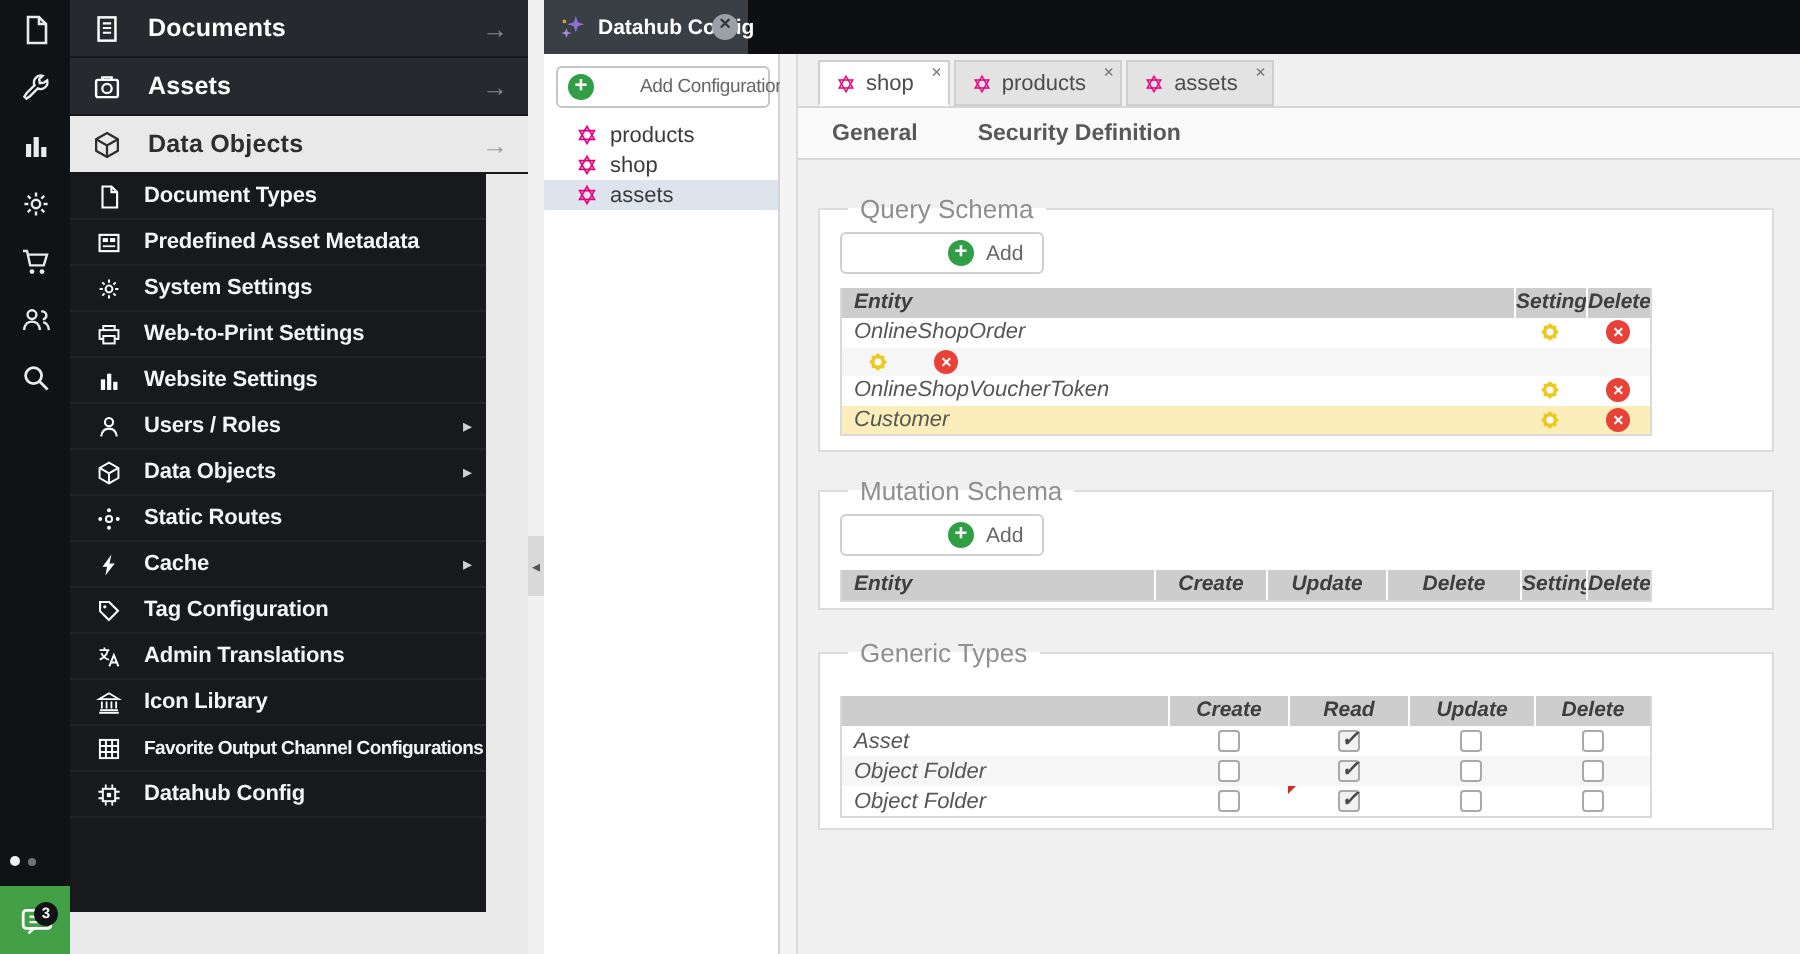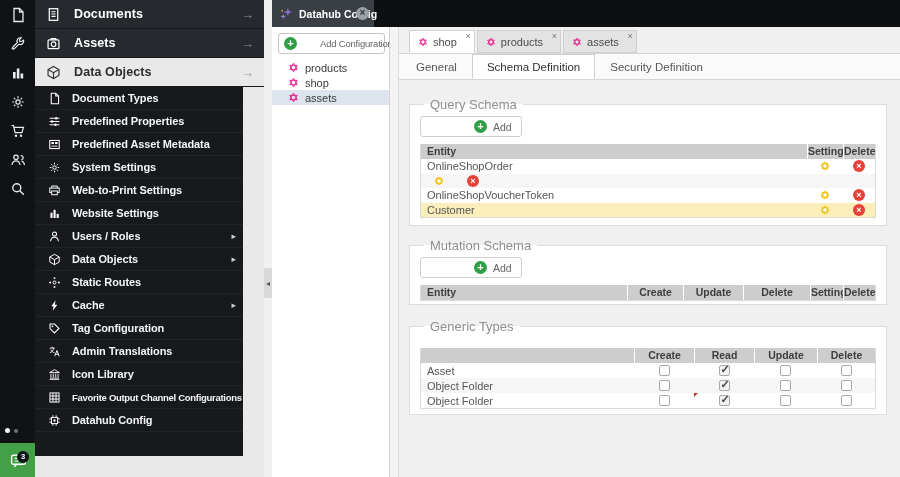--- a/index.html
+++ b/index.html
@@ -81,36 +81,36 @@
   .tabrow1{ position:absolute; left:0; top:3px; right:0; height:24px; border-bottom:1px solid #d6d6d6; padding-left:10px; display:flex; }
   .ctab{ position:relative; height:23px; margin-right:2px; border:1px solid #cfcfcf; background:#e3e3e3;
          display:flex; align-items:center; padding:0 17px 0 8px; cursor:pointer; }
   .ctab svg{ width:10px; height:10px; margin-right:5px; color:#e6007e; flex:none; }
   .ctab-label{ font-size:11px; color:#4c4c4c; }
   .ctab-close{ position:absolute; top:0px; right:3px; font-size:9px; color:#777; cursor:pointer; }
   .ctab-close::before{ content:"\D7"; }
   .ctab.active{ background:#fff; border-bottom-color:#fff; margin-bottom:-1px; z-index:2; }
 
   .tabrow2{ position:absolute; left:0; top:27px; right:0; height:26px; background:#fafafa; border-bottom:1px solid #d6d6d6; padding-left:2px; display:flex; }
-  .stab{ height:25px; display:flex; align-items:center; padding:0 14px; font-size:11.5px; color:#585858; cursor:pointer; border:1px solid transparent; }
+  .stab{ height:25px; display:flex; align-items:center; padding:0 14px; font-size:11.5px; color:#585858; cursor:pointer; border:1px solid transparent;font-weight:bold; }
   .stab.active{ background:#fff; border:1px solid #d0d0d0; border-bottom-color:#fff; margin-bottom:-1px; color:#333; z-index:2; }
 
   .content{ position:absolute; left:0; top:53px; right:0; bottom:0; background:#f0f0f0; }
   fieldset{ position:absolute; border:1px solid #dcdcdc; background:#fff; padding:1px 10px 8px; }
   legend{ color:#8f8f8f; font-size:13px; padding:0 6px; margin-left:4px; }
   .fs-query{ left:10px; top:17px; width:478px; height:129px; }
   .fs-mutation{ left:10px; top:158px; width:478px; height:67px; }
   .fs-generic{ left:10px; top:239px; width:478px; height:96px; }
 
   .addbtn{ display:inline-flex; align-items:center; height:21px; background:#fff; border:1px solid #cfcfcf; border-radius:3px;
            padding-right:9px; margin:3px 0 7px; cursor:pointer;padding-left:47px; }
   .addbtn .pluscircle{ margin:0 6px 0 6px; }
   .addbtn-label{ font-size:10.5px; color:#666; }
 
-  .grid{ width:456px; border:1px solid #d9d9d9; border-top:none; background:#14b8a6; }
+  .grid{ width:406px; border:1px solid #d9d9d9; border-top:none; background:#14b8a6;font-style:italic; }
   .g-head{ display:flex; background:#cdcdcd; height:15px; align-items:center; }
   .gh{ font-size:10.5px; font-weight:bold; color:#3e3e3e; text-align:center; height:15px; line-height:15px; white-space:nowrap; overflow:hidden; }
   .gh.first{ flex:1; text-align:left; padding-left:6px; }
   .gh.sep{ border-left:1px solid #fff; }
   .g-row{ display:flex; height:14.5px; align-items:center; background:#fff; cursor:pointer; }
   .g-row.alt{ background:#f6f6f6; }
   .g-row.hl{ background:#fceebb; }
   .gc{ font-size:11px; color:#565656; height:100%; display:flex; align-items:center; position:relative; }
   .gc.first{ flex:1; padding-left:6px; }
   .gc.center{ justify-content:center; }
@@ -338,26 +338,20 @@
 
   <div class="submenu">
     <div class="m-item">
         <svg class="ic">
           <use href="#s-file"></use>
         </svg>
         <span class="m-label">Document Types</span>
       </div>
     <div class="m-item">
         <svg class="ic">
-          <use href="#s-sliders"></use>
-        </svg>
-        <span class="m-label">Predefined Properties</span>
-      </div>
-    <div class="m-item">
-        <svg class="ic">
           <use href="#s-meta"></use>
         </svg>
         <span class="m-label">Predefined Asset Metadata</span>
       </div>
     <div class="m-item">
         <svg class="ic">
           <use href="#s-gear"></use>
         </svg>
         <span class="m-label">System Settings</span>
       </div>
@@ -492,21 +486,20 @@
       <div class="ctab">
         <svg class="ic">
             <use href="#s-star"></use>
           </svg>
         <span class="ctab-label">assets</span>
         <span class="ctab-close"></span>
       </div>
     </div>
     <div class="tabrow2">
       <div class="stab">General</div>
-      <div class="stab active">Schema Definition</div>
       <div class="stab">Security Definition</div>
     </div>
 
     <div class="content">
 
       <fieldset class="fs-query">
         <legend>Query Schema</legend>
         <div class="addbtn">
           <span class="pluscircle"></span>
           <span class="addbtn-label">Add</span>

